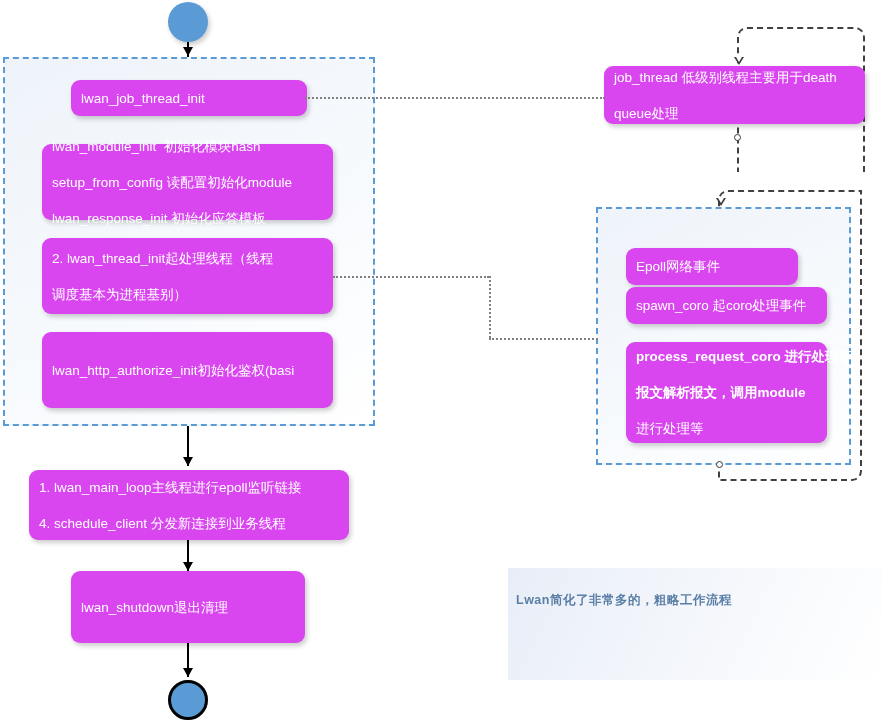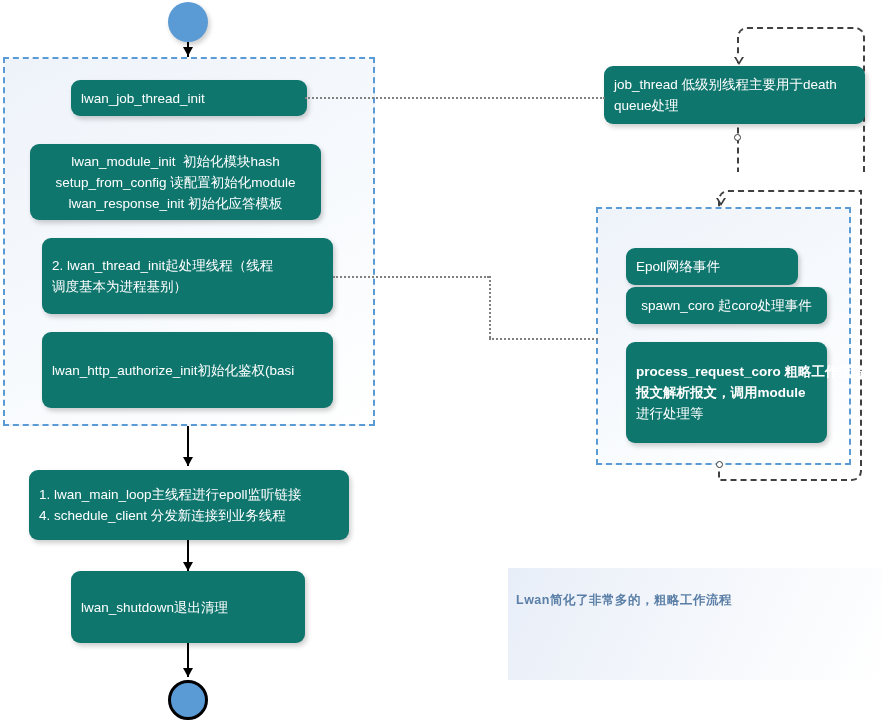--- a/index.html
+++ b/index.html
@@ -9,31 +9,32 @@
     font-family:"Liberation Sans","DejaVu Sans",sans-serif;
     position:relative;
     overflow:hidden;
   }
   #canvas{position:absolute;left:0;top:0;width:882px;height:726px;}
 
   
   .box{
     position:absolute;
     box-sizing:border-box;
-    background:#0f766e;
+    background:#d946ef;
     border-radius:9px;
     color:#ffffff;
     font-size:13.5px;
     line-height:21px;
     padding:6px 10px;
     display:flex;
     flex-direction:column;
     justify-content:center;
     box-shadow:2px 3px 5px rgba(0,0,0,0.20);
     white-space:pre;
+    gap:15px;
   }
   .box .ln{display:block;}
   .box .ln.b{font-weight:bold;}
 
   
   .group{
     position:absolute;
     box-sizing:border-box;
     border:2px dashed #5b9bd5;
     background:linear-gradient(150deg,#eef3fa 0%,#f7fafd 55%,#ffffff 100%);
@@ -109,21 +110,21 @@
 
   <div class="vline" style="left:187px;top:42px;height:22px;"></div>
   <div class="arrowhead" style="left:183px;top:47px;"></div>
 
   <div class="group" style="left:3px;top:57px;width:372px;height:369px;"></div>
 
   <div class="box" style="left:71px;top:80px;width:236px;height:36px;">
     <span class="ln">lwan_job_thread_init</span>
   </div>
 
-  <div class="box" style="left:30px;top:144px;width:291px;height:76px;text-align:center;">
+  <div class="box" style="left:42px;top:144px;width:291px;height:76px;">
     <span class="ln">lwan_module_init  初始化模块hash</span>
     <span class="ln">setup_from_config 读配置初始化module</span>
     <span class="ln">lwan_response_init 初始化应答模板</span>
   </div>
 
   <div class="box" style="left:42px;top:238px;width:291px;height:76px;">
     <span class="ln">2. lwan_thread_init起处理线程（线程</span>
     <span class="ln">调度基本为进程基别）</span>
   </div>
 
@@ -165,26 +166,26 @@
   <div class="dotline-h" style="left:305px;top:97px;width:300px;"></div>
 
   <div class="loop" style="left:718px;top:190px;width:144px;height:291px;border-top-left-radius:10px;border-bottom-right-radius:10px;"></div>
 
   <div class="group" style="left:596px;top:207px;width:255px;height:258px;"></div>
 
   <div class="box" style="left:626px;top:248px;width:172px;height:37px;">
     <span class="ln">Epoll网络事件</span>
   </div>
 
-  <div class="box" style="left:626px;top:287px;width:201px;height:37px;align-items:center;">
+  <div class="box" style="left:626px;top:287px;width:201px;height:37px;">
     <span class="ln">spawn_coro 起coro处理事件</span>
   </div>
 
   <div class="box" style="left:626px;top:342px;width:201px;height:101px;">
-    <span class="ln b">process_request_coro 粗略工作流程</span>
+    <span class="ln b">process_request_coro 进行处理等</span>
     <span class="ln b">报文解析报文，调用module</span>
     <span class="ln">进行处理等</span>
   </div>
 
   <div class="tri-open" style="left:716px;top:198px;"></div>
 
   <div class="dot-open" style="left:716px;top:461px;"></div>
 
   <div class="dotline-h" style="left:333px;top:276px;width:156px;"></div>
   <div class="dotline-v" style="left:489px;top:276px;height:62px;"></div>

